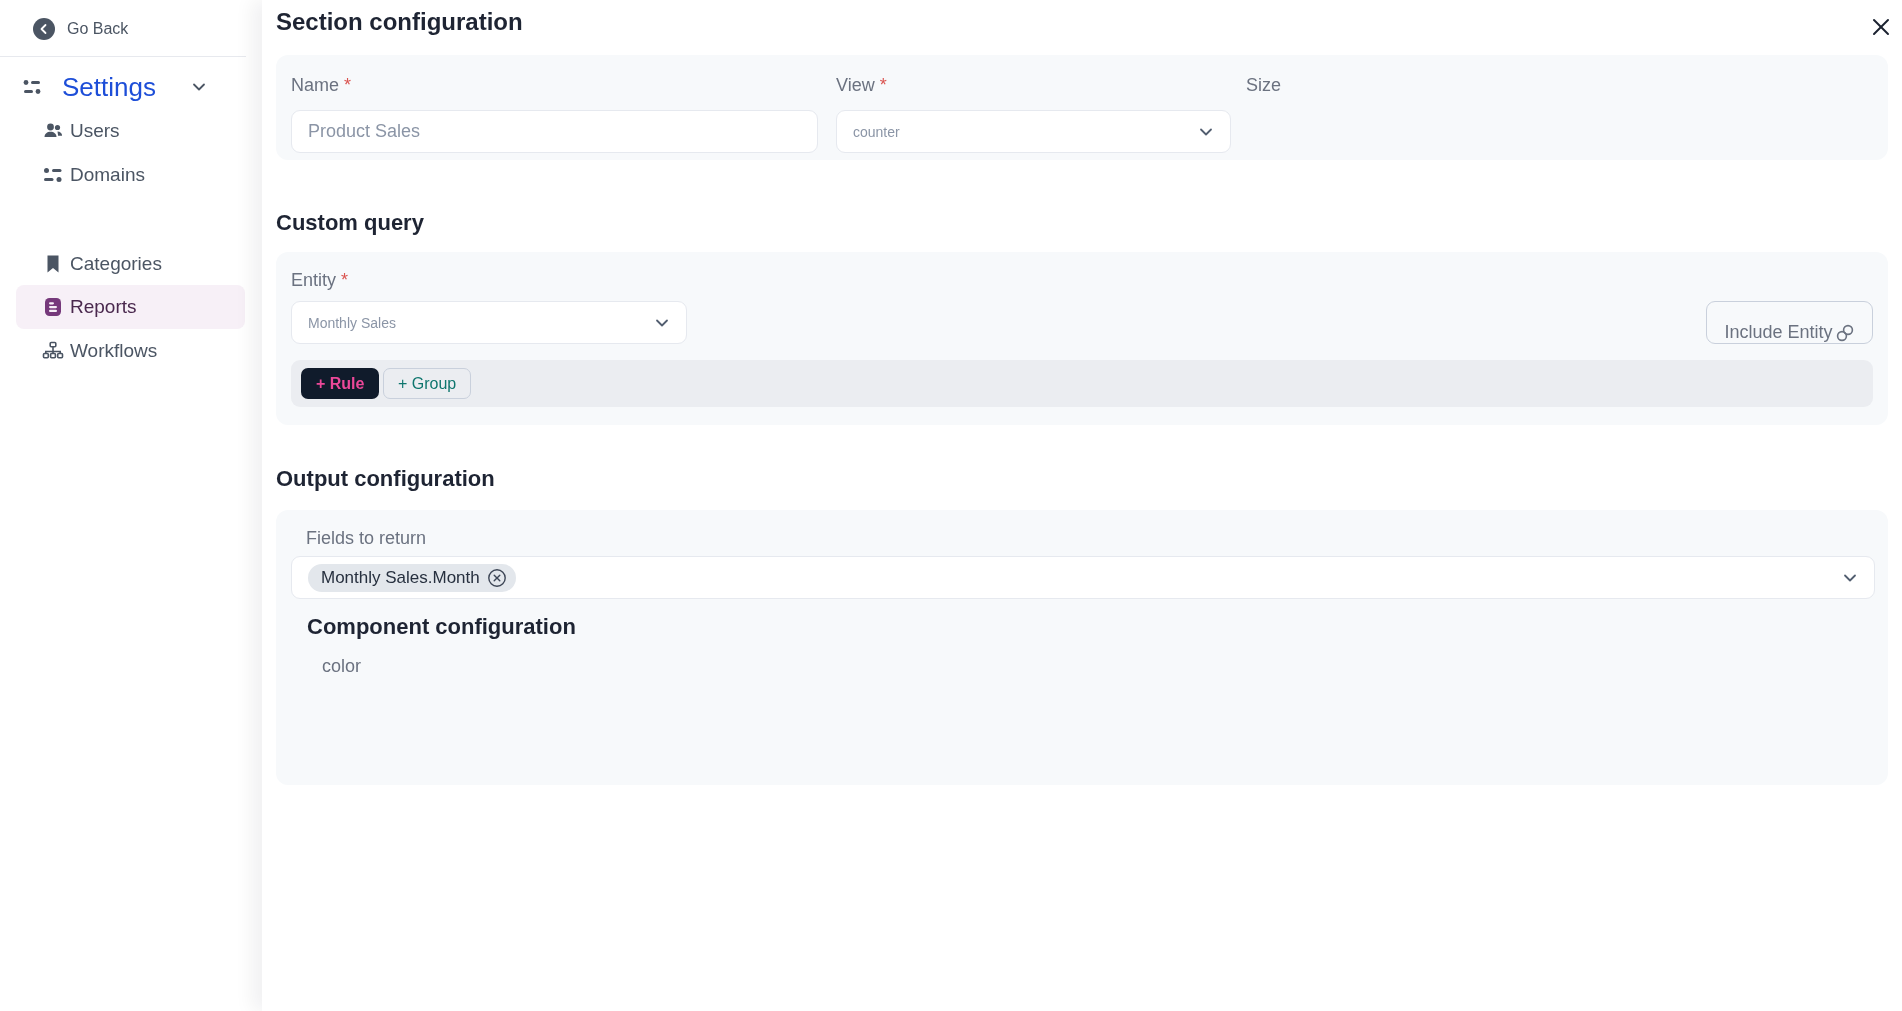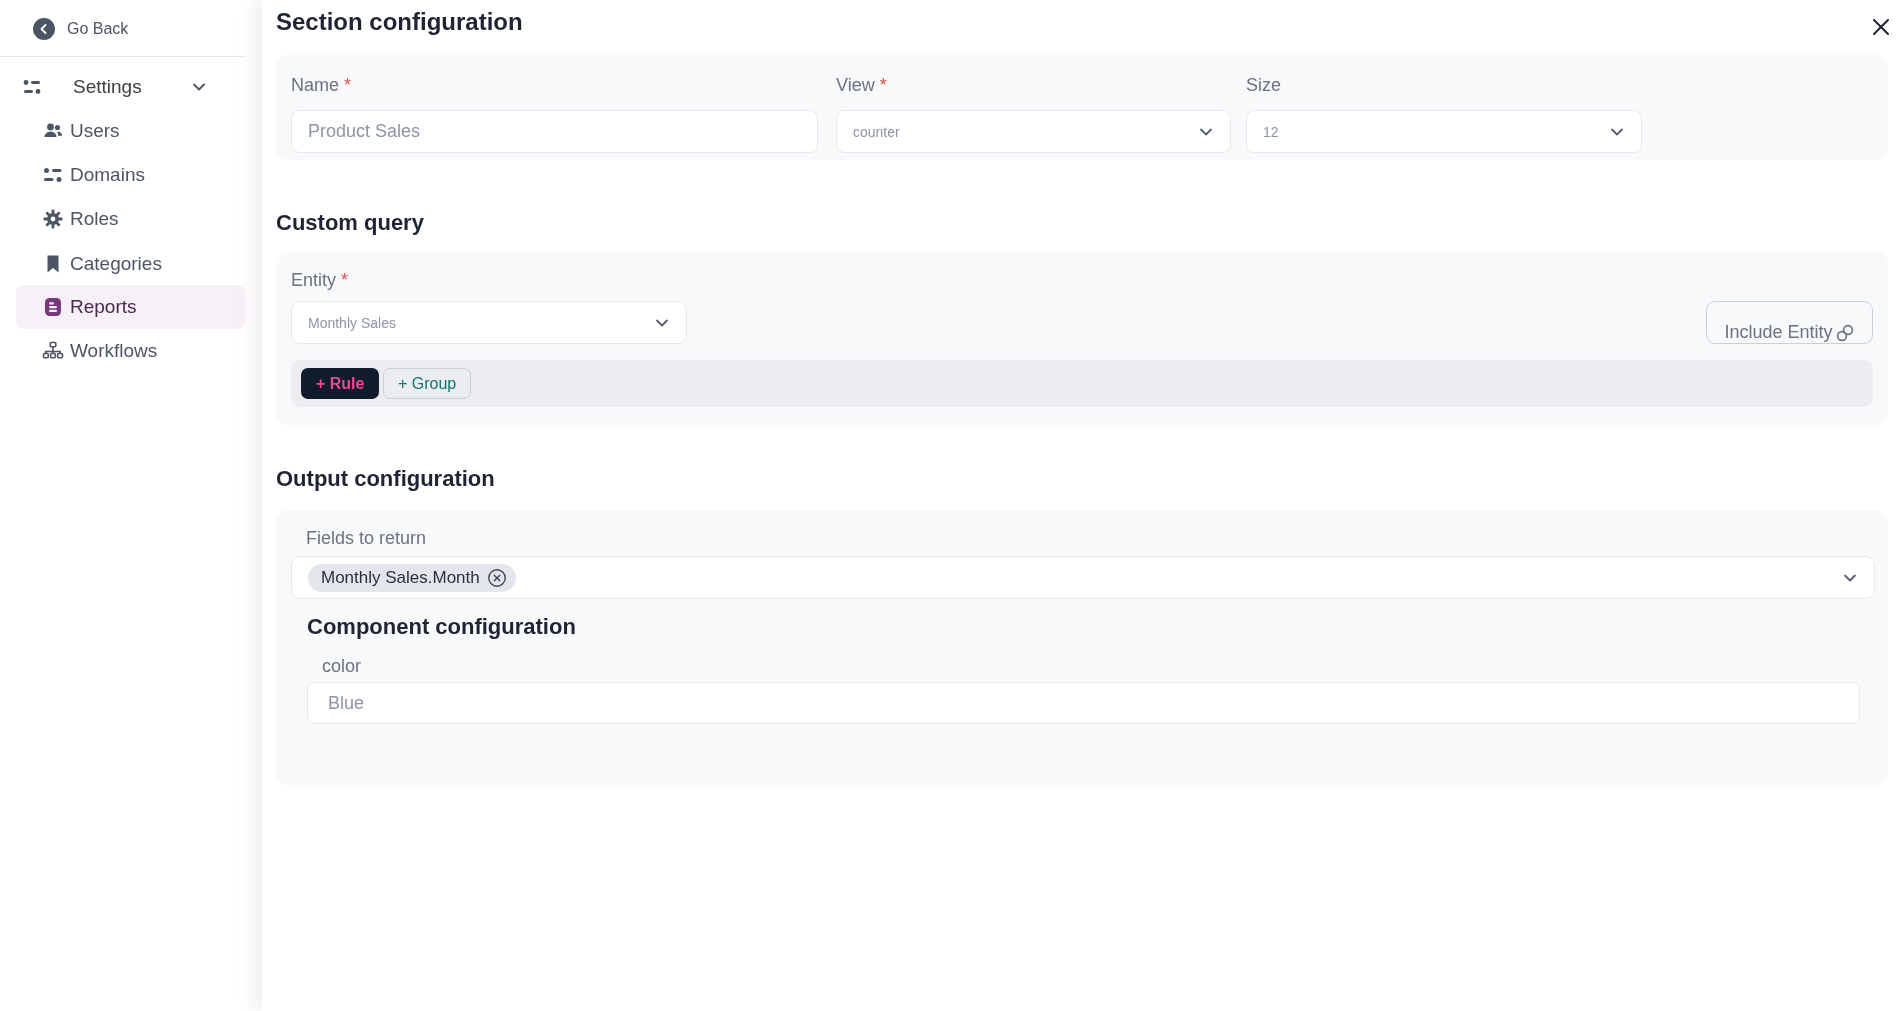--- a/index.html
+++ b/index.html
@@ -9,21 +9,21 @@
   
   .sidebar { position:absolute; left:0; top:0; width:262px; height:1011px; background:#fff; z-index:2; }
   .goback-row { position:absolute; left:16px; top:12px; height:34px; display:flex; align-items:center; cursor:pointer; }
   .goback-circle { width:22px; height:22px; border-radius:50%; background:#4b5563; margin-left:17px;
     display:flex; align-items:center; justify-content:center; flex:0 0 auto; }
   .goback-label { margin-left:12px; font-size:16px; color:#4b5563; }
   .side-divider { position:absolute; left:0; top:56px; width:246px; height:1px; background:#e7e9ee; }
 
   .settings-row { position:absolute; left:16px; right:17px; top:70px; height:34px; display:flex; align-items:center; }
   .settings-row .ico { margin-left:6px; width:20px; height:20px; flex:0 0 auto; }
-  .settings-label { margin-left:31px; font-size:19px; color:#404040; }
+  .settings-label { margin-left:20px; font-size:26px; color:#1d4ed8; }
   .settings-chevron { position:absolute; right:36px; top:7px; width:20px; height:20px; }
 
   .side-item { position:absolute; left:16px; right:17px; height:44px; display:flex; align-items:center;
     border-radius:8px; cursor:pointer; }
   .side-item .ico { margin-left:26px; width:22px; height:22px; flex:0 0 auto; }
   .side-item .lbl { margin-left:6px; font-size:19px; color:#4b5563; }
   .side-item.active { background:#f7f0f7; }
   .side-item.active .lbl { color:#4a284e; }
 
   
@@ -111,37 +111,20 @@
   <div class="side-item" style="top:153px">
     <svg class="ico" viewBox="0 0 22 22">
       <circle cx="4.5" cy="6.5" r="2.5" fill="#4b5563"></circle>
       <rect x="10" y="5" width="9.5" height="3" rx="1.5" fill="#4b5563"></rect>
       <rect x="2" y="14" width="9.5" height="3" rx="1.5" fill="#4b5563"></rect>
       <circle cx="17" cy="15.5" r="2.5" fill="#4b5563"></circle>
     </svg>
     <span class="lbl">Domains</span>
   </div>
 
-  <div class="side-item" style="top:197px">
-    <svg class="ico" viewBox="0 0 22 22">
-      <g fill="#4b5563">
-        <rect x="9.6" y="1.5" width="2.8" height="4.5" rx="1"></rect>
-        <rect x="9.6" y="16" width="2.8" height="4.5" rx="1"></rect>
-        <rect x="9.6" y="1.5" width="2.8" height="4.5" rx="1" transform="rotate(45 11 11)"></rect>
-        <rect x="9.6" y="16" width="2.8" height="4.5" rx="1" transform="rotate(45 11 11)"></rect>
-        <rect x="9.6" y="1.5" width="2.8" height="4.5" rx="1" transform="rotate(90 11 11)"></rect>
-        <rect x="9.6" y="16" width="2.8" height="4.5" rx="1" transform="rotate(90 11 11)"></rect>
-        <rect x="9.6" y="1.5" width="2.8" height="4.5" rx="1" transform="rotate(135 11 11)"></rect>
-        <rect x="9.6" y="16" width="2.8" height="4.5" rx="1" transform="rotate(135 11 11)"></rect>
-        <circle cx="11" cy="11" r="6"></circle>
-      </g>
-      <circle cx="11" cy="11" r="2.4" fill="#ffffff"></circle>
-    </svg>
-    <span class="lbl">Roles</span>
-  </div>
 
   <div class="side-item" style="top:242px">
     <svg class="ico" viewBox="0 0 22 22">
       <path d="M5.5 2.5h11v17l-5.5-4.4-5.5 4.4z" fill="#4b5563"></path>
     </svg>
     <span class="lbl">Categories</span>
   </div>
 
   <div class="side-item active" style="top:285px">
     <svg class="ico" viewBox="0 0 22 22">
@@ -189,26 +172,20 @@
     </div>
     <div class="select-box" style="left:560px; top:55px; width:395px;">
       <span class="sel-val">counter</span>
       <svg width="20" height="20" viewBox="0 0 20 20">
         <polyline points="5,7.5 10,12.5 15,7.5" fill="none" stroke="#525e70" stroke-width="1.8" stroke-linecap="round" stroke-linejoin="round"></polyline>
       </svg>
     </div>
 
     <div class="fld-label" style="left:970px; top:20px;">
       <span>Size</span>
-    </div>
-    <div class="select-box" style="left:970px; top:55px; width:396px;">
-      <span class="sel-val">12</span>
-      <svg width="20" height="20" viewBox="0 0 20 20">
-        <polyline points="5,7.5 10,12.5 15,7.5" fill="none" stroke="#525e70" stroke-width="1.8" stroke-linecap="round" stroke-linejoin="round"></polyline>
-      </svg>
     </div>
   </div>
 
   <div class="section-heading h-custom">Custom query</div>
 
   <div class="card card2">
     <div class="fld-label" style="left:15px; top:18px;">
       <span>Entity</span><span class="req">*</span>
     </div>
     <div class="select-box" style="left:15px; top:49px; width:396px;">
@@ -247,15 +224,14 @@
         </svg>
       </span>
       <svg class="ms-chevron" width="20" height="20" viewBox="0 0 20 20">
         <polyline points="5,7.5 10,12.5 15,7.5" fill="none" stroke="#525e70" stroke-width="1.8" stroke-linecap="round" stroke-linejoin="round"></polyline>
       </svg>
     </div>
 
     <div class="comp-heading">Component configuration</div>
 
     <div class="fld-label" style="left:46px; top:146px;">color</div>
-    <input class="text-input" style="left: 31px; top: 172px; width: 1553px; height: 42px; border-radius: 7px; padding: 0px 20px;" value="Blue">
   </div>
 </div>
 
 </body></html>

